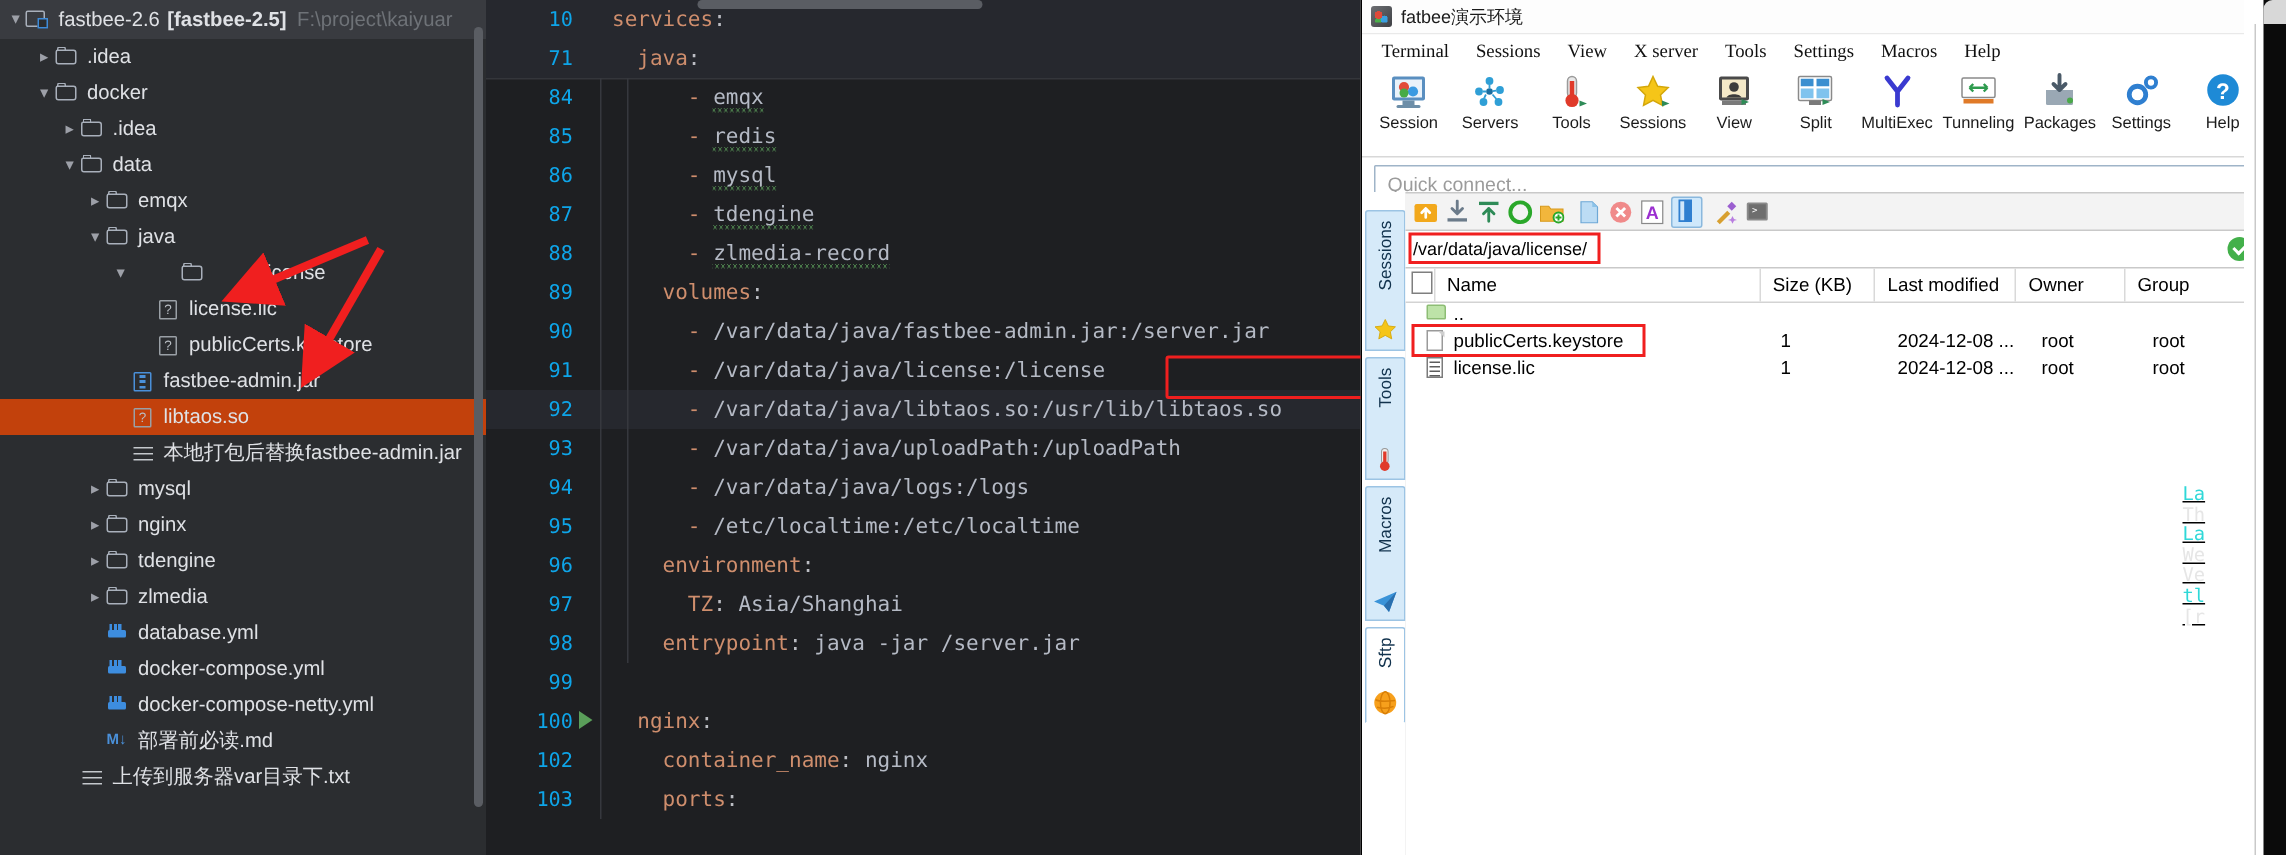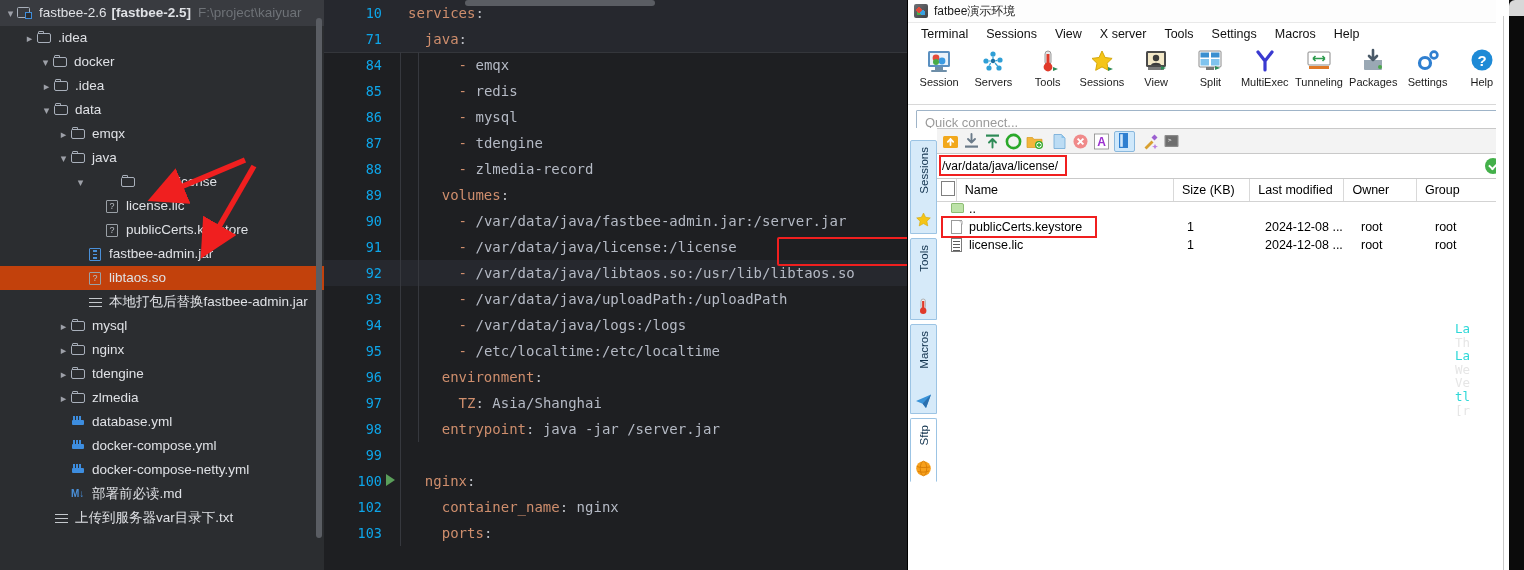--- a/index.html
+++ b/index.html
@@ -164,21 +164,21 @@
     content:"";position:absolute;left:2px;top:3px;width:9px;height:8px;
     background:radial-gradient(circle at 3px 3px,#e04a3a 2.6px,transparent 2.7px),
                radial-gradient(circle at 7px 6px,#3aa0e0 2.6px,transparent 2.7px),
                radial-gradient(circle at 3px 7px,#4aaf4a 2.2px,transparent 2.3px);
   }
   #moba-title .ttl{font-size:12px;color:#1b1b1b;}
   #moba-menu{
     height:22px;display:flex;align-items:center;gap:0px;background:#fff;
     padding-left:4px;font-size:12.5px;
   }
-  #moba-menu .mi{padding:2px 9px;color:#111;cursor:default;}
+  #moba-menu .mi{padding:2px 9px;color:#111;cursor:default;font-family:Liberation Serif, serif;}
   #moba-toolbar{
     height:56px;display:flex;align-items:flex-start;background:#fff;
     padding:3px 1px 0 4px;border-bottom:1px solid #d8d8d8;
   }
   .tbtn{width:56px;display:flex;flex-direction:column;align-items:center;font-size:11.5px;color:#1b1b1b;}
   .tbtn .gi{width:26px;height:26px;position:relative;margin-bottom:2px;}
   .tbtn .cap{white-space:nowrap;font-size:11px;}
 
   #quick{
     margin:5px 8px 4px 8px;height:22px;border:1px solid #9fb4c8;background:#fff;
@@ -264,21 +264,21 @@
   #term-sliver{
     position:absolute;left:1509px;top:0;width:15px;height:570px;background:#0b0b0b;
   }
   #term-tabstrip{
     position:absolute;left:1509px;top:0;width:15px;height:16px;
     background:#d8d8d8;border-top-left-radius:6px;
   }
   #term-lines{
     position:absolute;left:1455px;top:322px;width:14px;
     font-family:"DejaVu Sans Mono","Liberation Mono",monospace;
-    font-size:12.5px;line-height:13.6px;white-space:pre;
+    font-size:12.5px;line-height:13.6px;white-space:pre;text-decoration:underline;
   }
   #term-lines div{height:13.6px;}
   .tcy{color:#2fd8d8;}
   .twh{color:#e6e6e6;}
   #moba-rightgap{
     position:absolute;left:1496px;top:0;width:13px;height:570px;background:#fff;
   }
   #moba-rightgap2{
     position:absolute;left:1503px;top:16px;width:6px;height:554px;background:#ffffff;
     border-left:1px solid #c9c9c9;
@@ -296,21 +296,21 @@
       <span class="lbl">fastbee-2.6</span>
       <span class="lbl bold" style="margin-left:5px;">[fastbee-2.5]</span>
       <span class="dim">F:\project\kaiyuar</span>
     </div>
     <div id="tree-items">
         <div class="tree-row" style="padding-left: 23px;">
           <span class="arrow right"></span>
           <span class="ic ic-folder"></span>
           <span class="lbl">.idea</span>
         </div>
-        <div class="tree-row" style="padding-left: 23px; margin-left: 16px;">
+        <div class="tree-row" style="padding-left: 23px;">
           <span class="arrow down"></span>
           <span class="ic ic-folder"></span>
           <span class="lbl">docker</span>
         </div>
         <div class="tree-row" style="padding-left: 40px;">
           <span class="arrow right"></span>
           <span class="ic ic-folder"></span>
           <span class="lbl">.idea</span>
         </div>
         <div class="tree-row" style="padding-left: 40px;">

